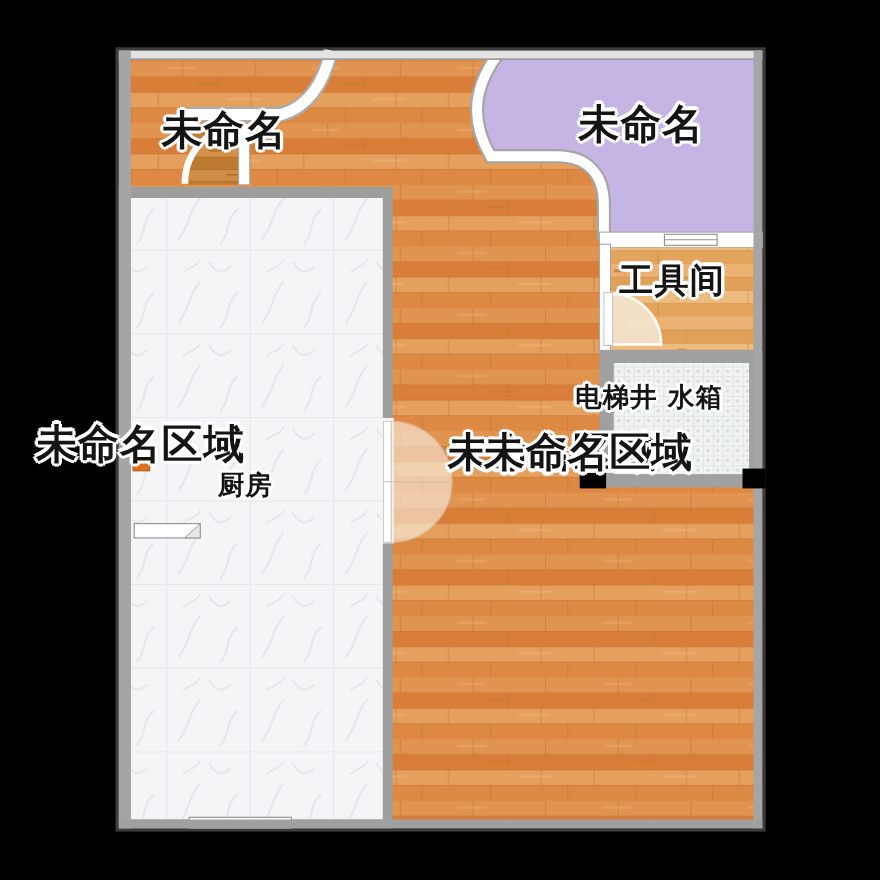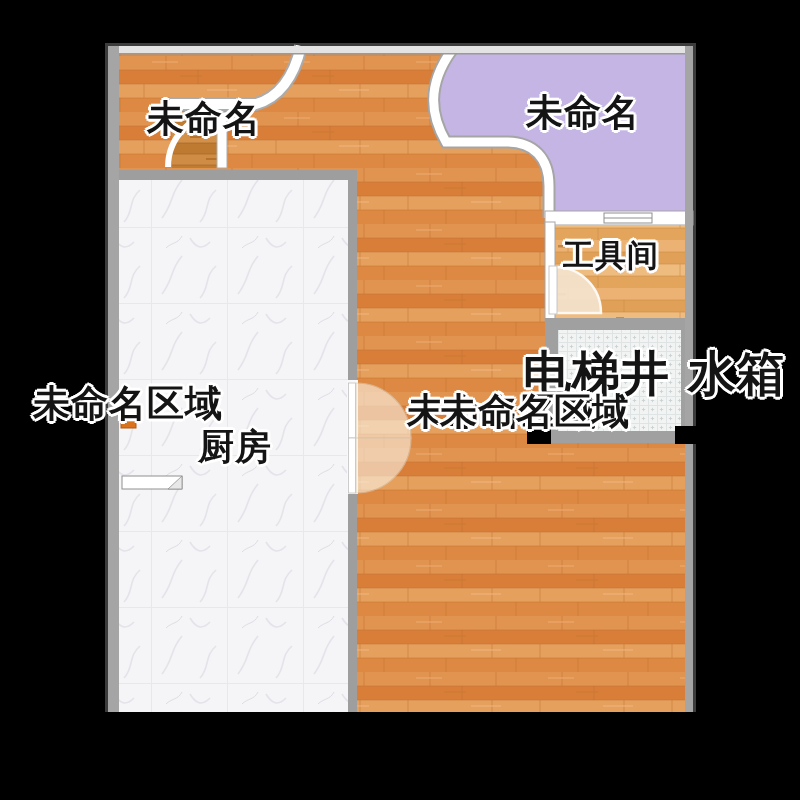--- a/index.html
+++ b/index.html
@@ -1,37 +1,37 @@
 <!DOCTYPE html>
 <html><head>
 <meta charset="utf-8">
 <style>
   html,body{margin:0;padding:0;background:#000;}
   #stage{
-    position:relative;width:800px;height:712px;background:#000;overflow:hidden;
+    position:relative;width:800px;height:800px;background:#000;overflow:hidden;
     font-family:"DejaVu Sans","Liberation Sans",sans-serif;
   }
   #plan-svg{position:absolute;left:0;top:0;}
   .room-label{
     position:absolute;
     font-weight:700;
     color:#141414;
     white-space:nowrap;
     line-height:1;
     letter-spacing:1px;
     text-shadow:
       -3px 0 0 #fff, 3px 0 0 #fff, 0 -3px 0 #fff, 0 3px 0 #fff,
       -2px -2px 0 #fff, 2px -2px 0 #fff, -2px 2px 0 #fff, 2px 2px 0 #fff;
     cursor:default;
     z-index:5;
   }
   .fs37{font-size:37px;}
-  .fs36{font-size:48px;}
+  .fs36{font-size:24px;}
   .fs35{font-size:31px;}
-  .fs34{font-size:36px;}
+  .fs34{font-size:24px;}
 </style>
 </head>
 <body>
 
 <div id="stage">
 
 <svg id="plan-svg" width="800" height="800" viewBox="0 0 800 800" xmlns="http://www.w3.org/2000/svg">
   <defs>
     <pattern id="woodMain" width="132" height="56" patternUnits="userSpaceOnUse">
       <rect width="132" height="56" fill="#DF8C44"></rect>

